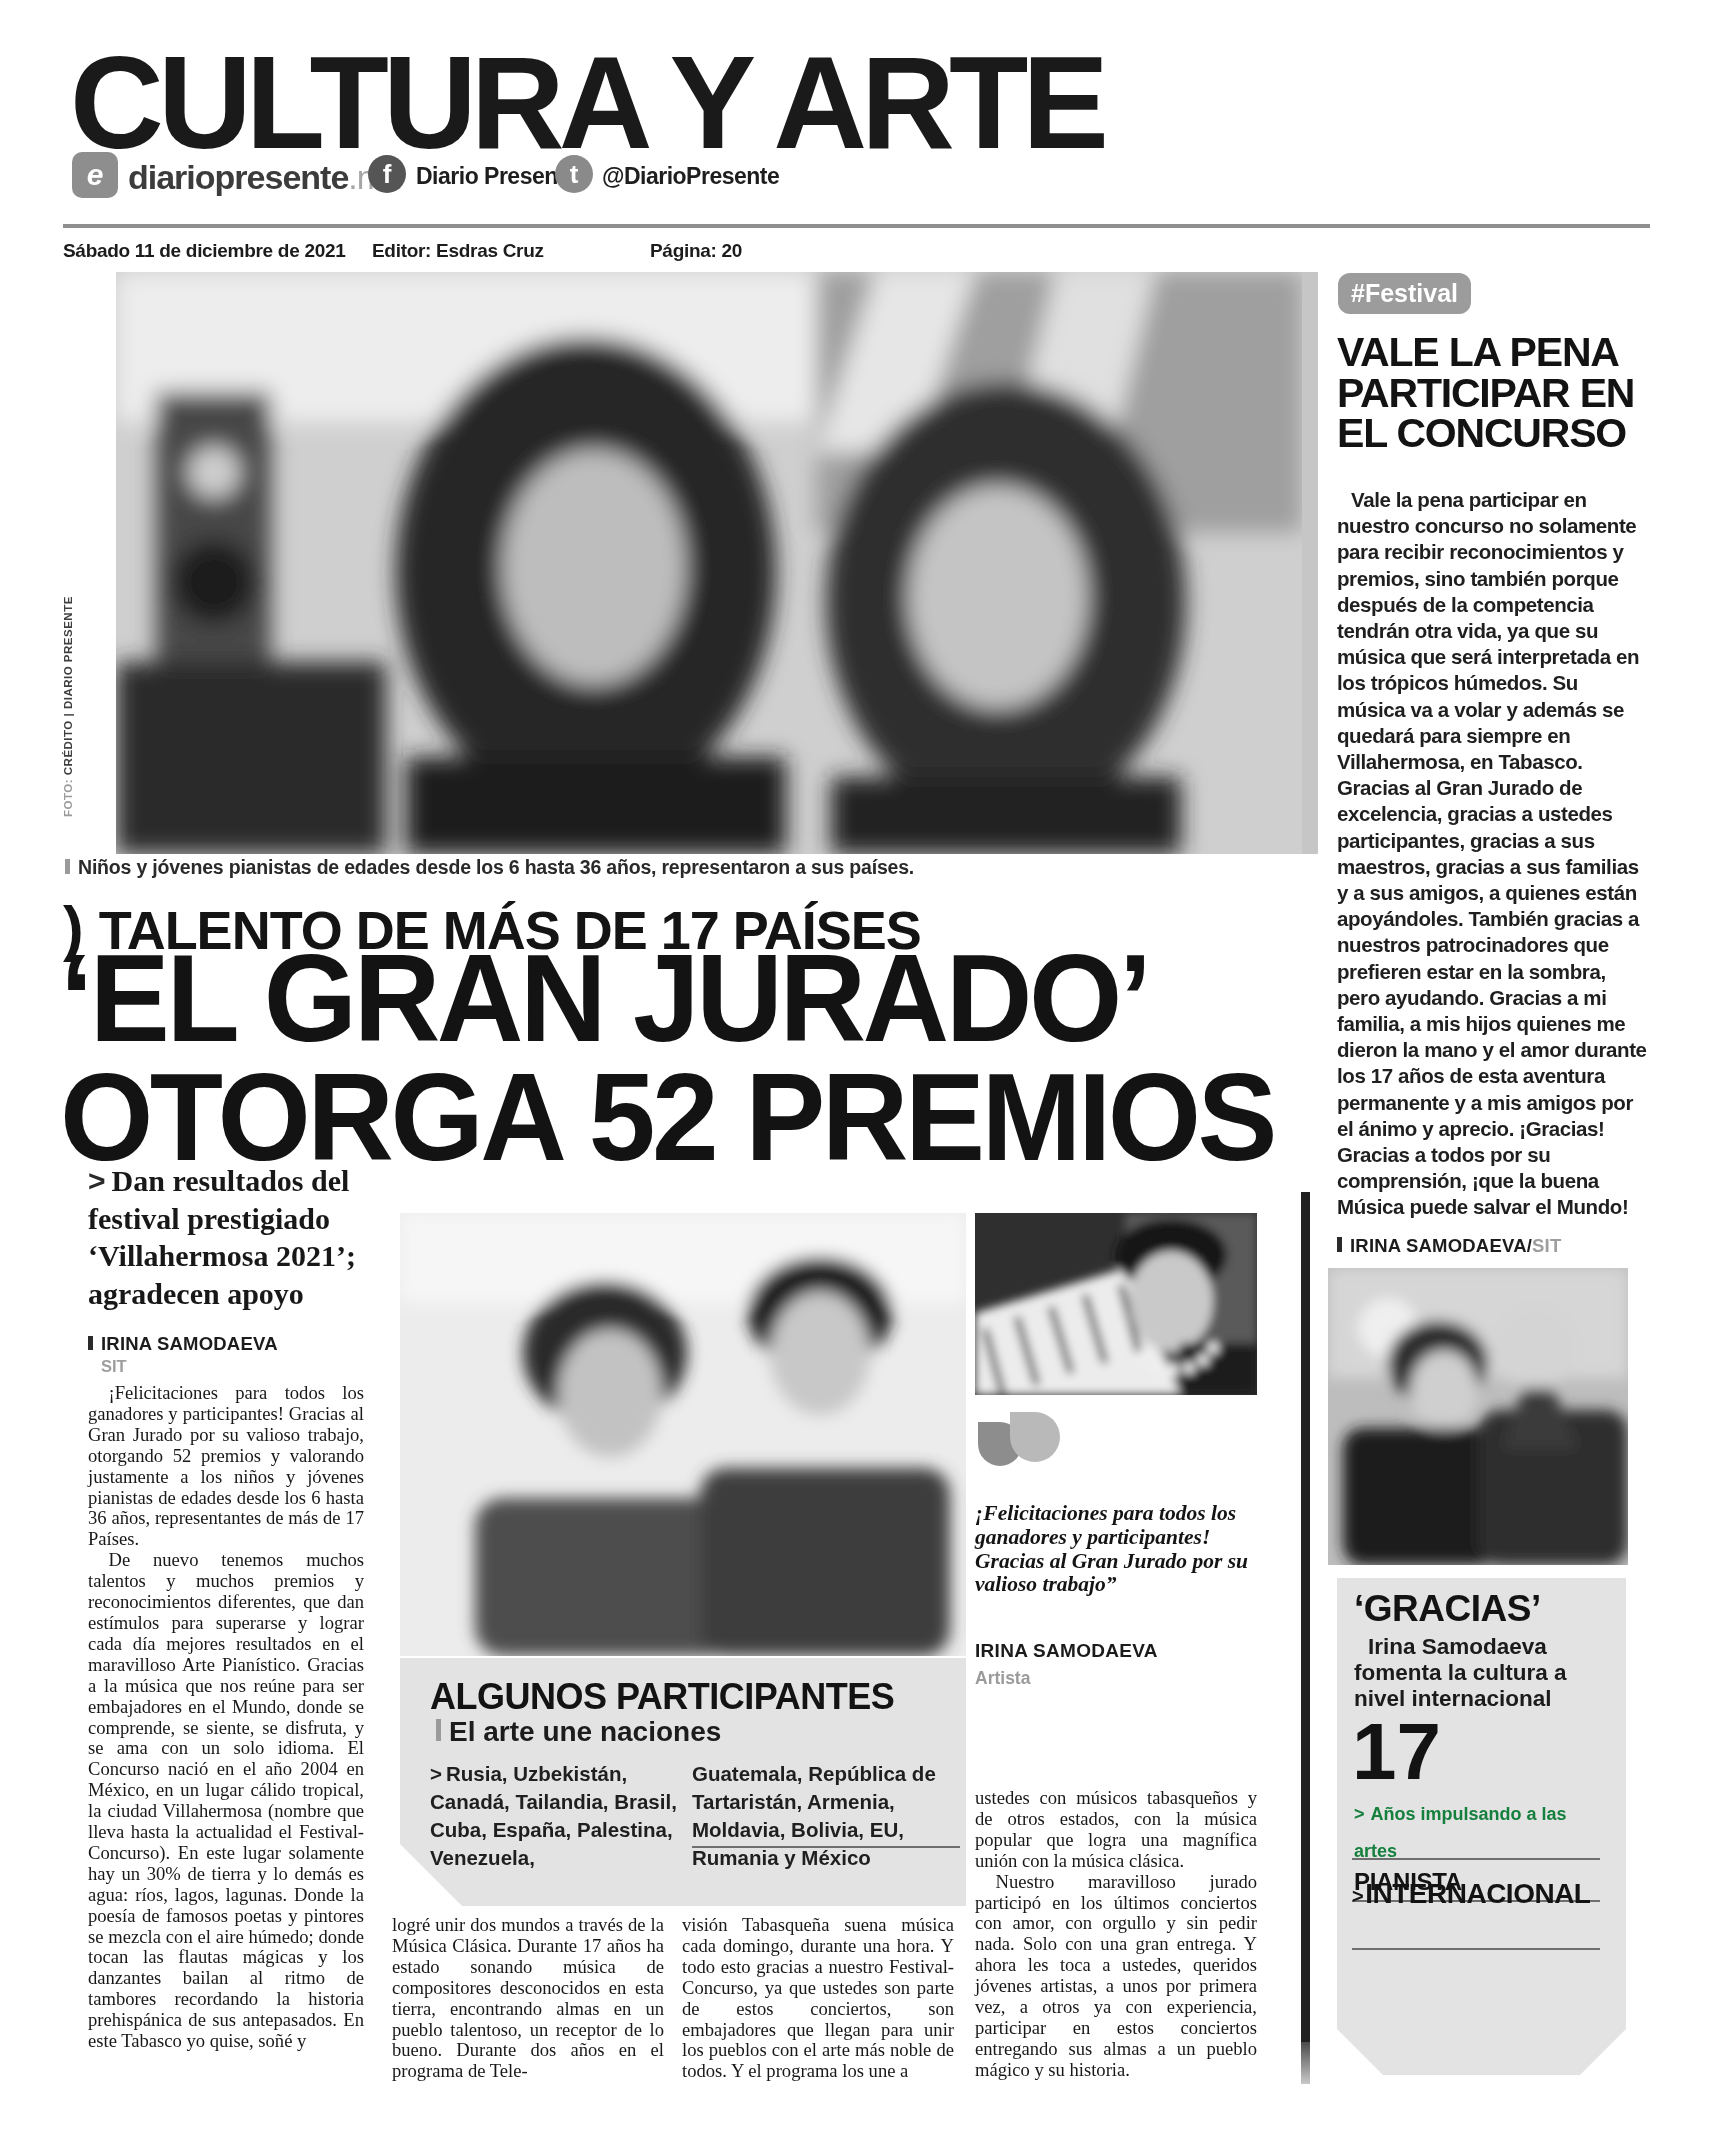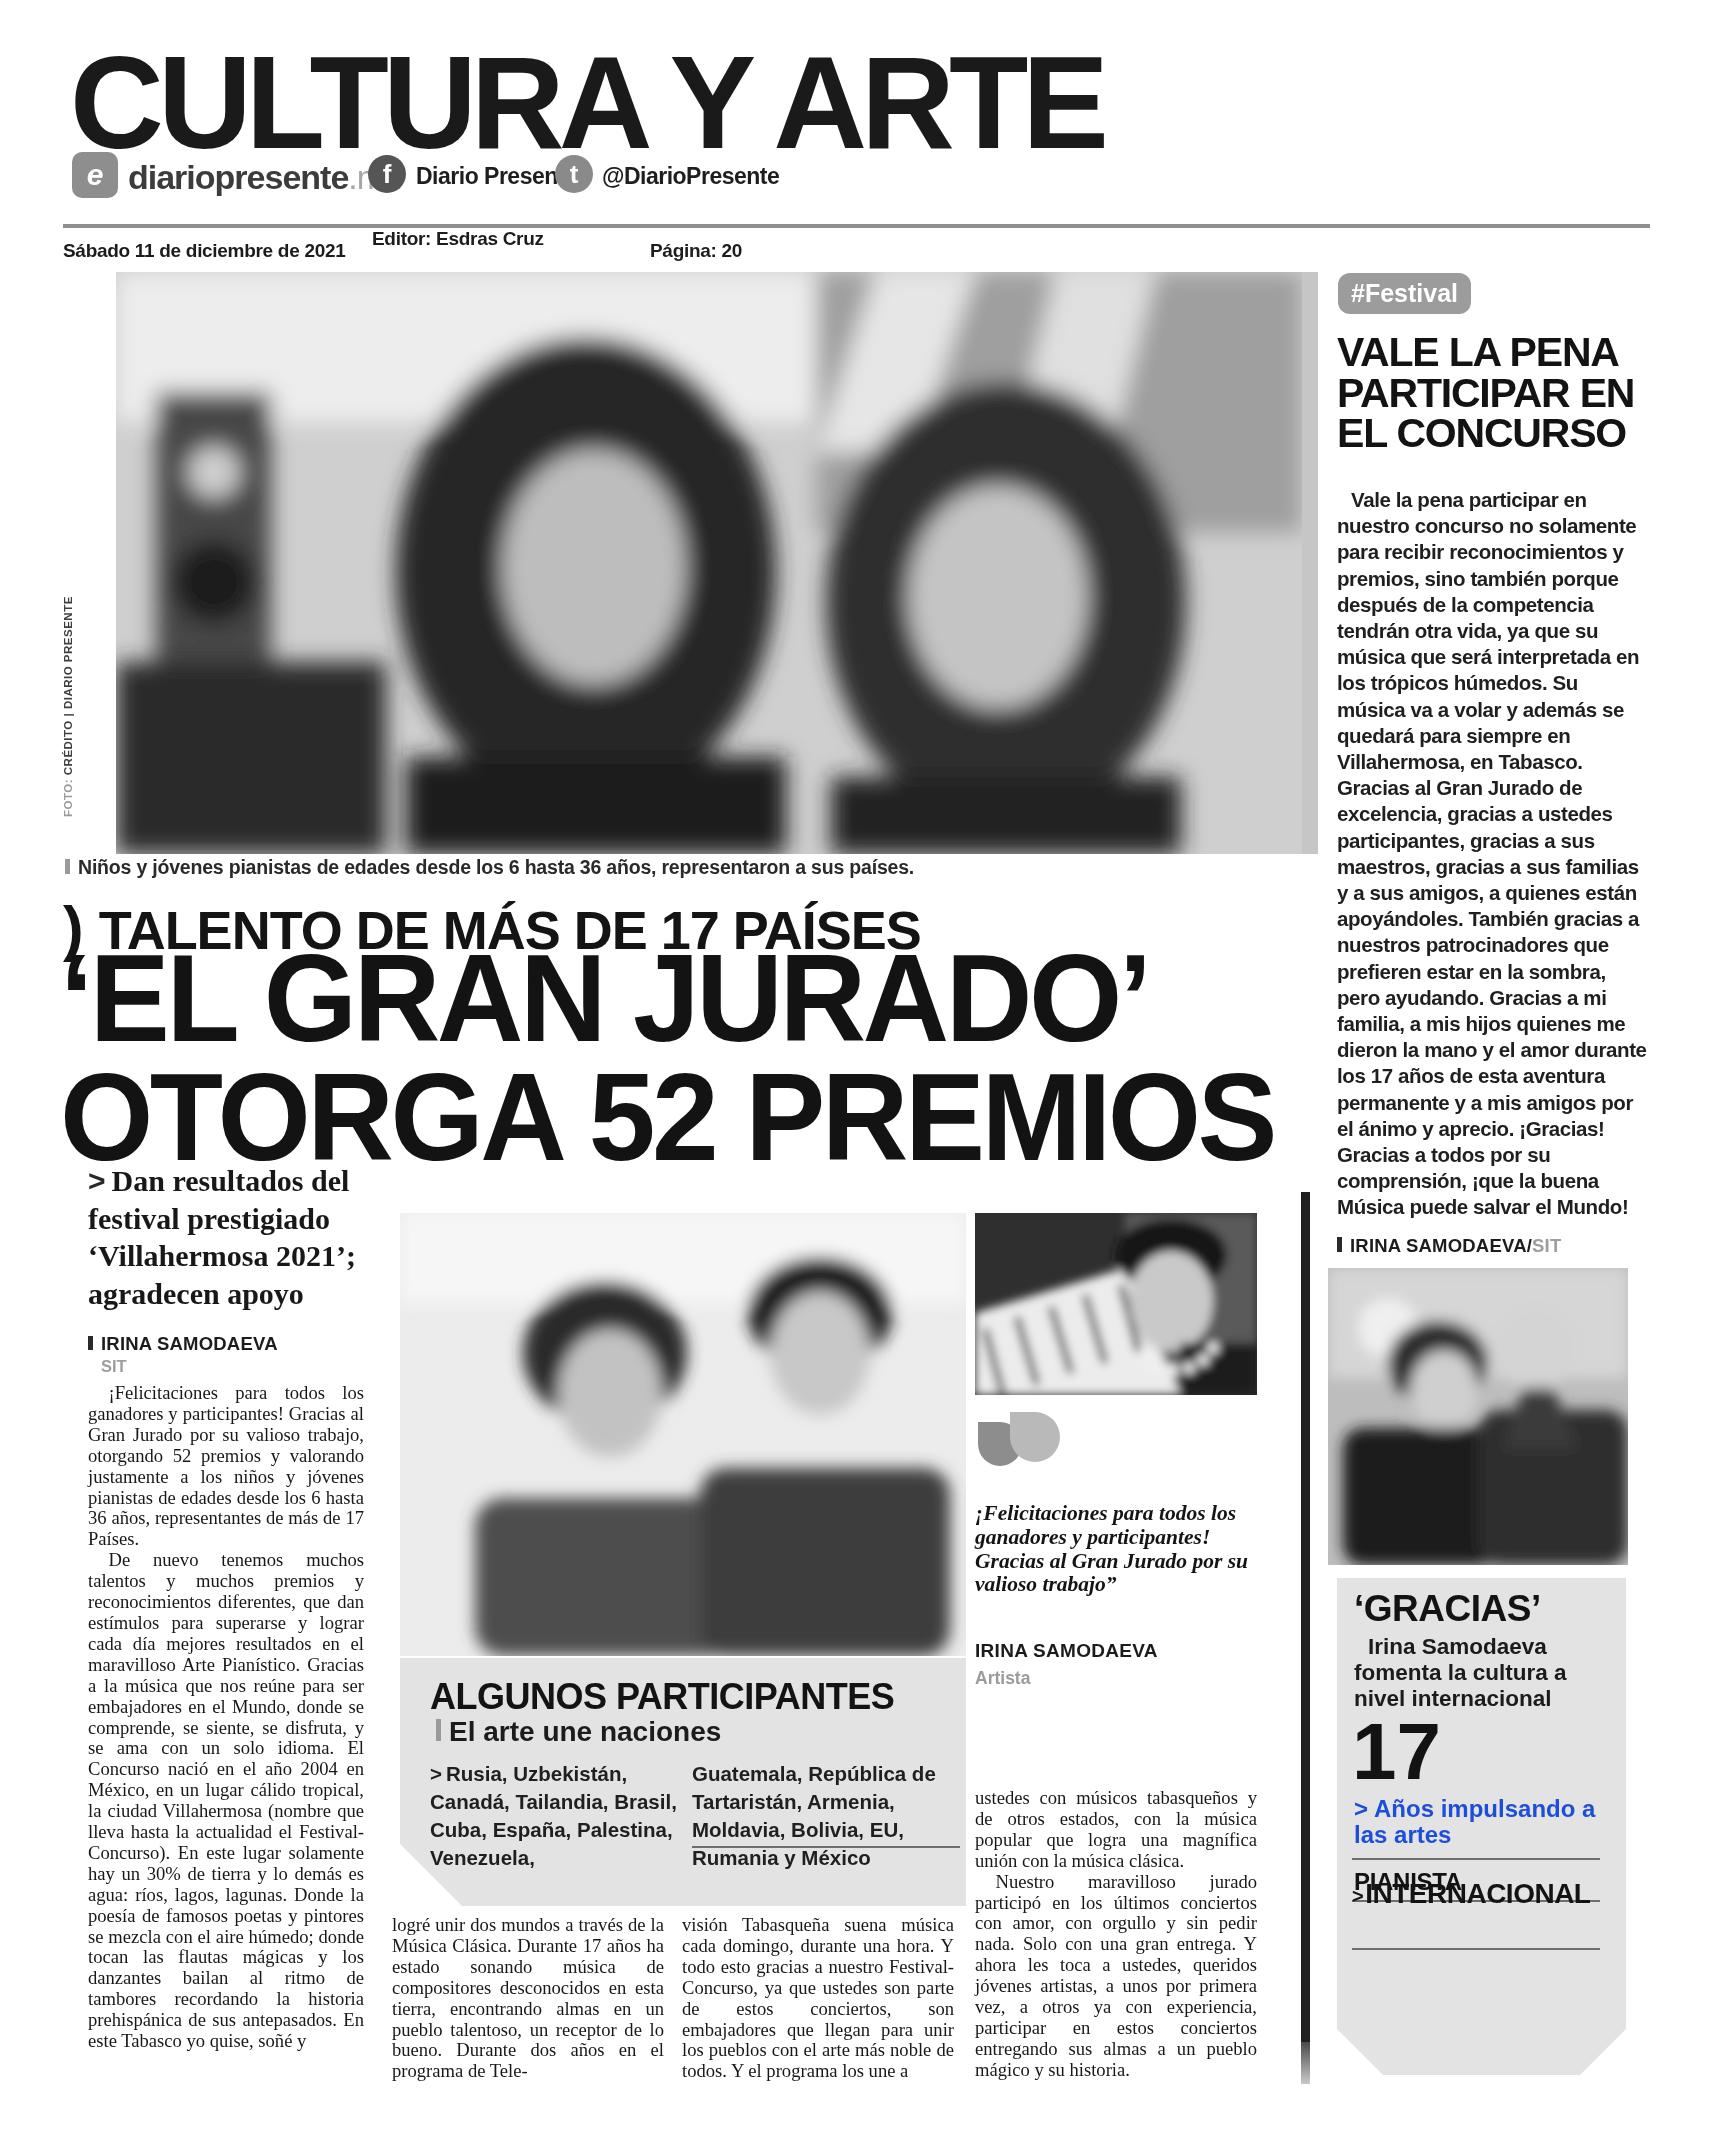--- a/index.html
+++ b/index.html
@@ -52,21 +52,21 @@
            justify-content:center;color:#ffffff;font-weight:800;font-size:25px;}
   .side-headline{font-weight:900;font-size:41px;line-height:40.5px;letter-spacing:-1.2px;
                  color:#131313;}
   .side-headline span{display:block;}
   .side-body{font-size:20.5px;line-height:26.2px;font-weight:700;letter-spacing:-0.4px;
              color:#1f1f1f;}
   .side-body p{margin:0;text-indent:14px;}
   .gbox-title{font-weight:900;font-size:37px;color:#131313;letter-spacing:-0.5px;}
   .gbox-desc{font-weight:700;font-size:22.5px;line-height:26px;color:#1b1b1b;text-indent:14px;}
   .gbox-num{font-weight:900;font-size:80px;color:#131313;line-height:1;}
-  .gbox-stat{font-weight:700;font-size:24px;line-height:26px;color:#1d4ed8;}
+  .gbox-stat{font-weight:700;font-size:18px;line-height:37px;color:#15803d;}
   .gbox-stat .arrow{font-weight:900;margin-right:6px;}
   .gbox-line1{font-weight:900;font-size:24px;color:#131313;letter-spacing:-0.3px;}
   .gbox-line2{font-weight:900;font-size:28px;color:#131313;letter-spacing:-0.5px;}
   .gbox-line2 .arrow{font-size:20px;font-weight:900;margin-right:2px;}
   .thinline{background:#6e6e6e;height:2px;}
 </style>
 </head>
 <body>
 
 <div id="page">
@@ -84,21 +84,21 @@
   </div>
   <div class="abs soc-label" style="left:416px;top:163px;">Diario Presente</div>
   <div class="abs soc-circle" style="left:555px;top:155px;background:#8a8a8a;">
     <span>t</span>
   </div>
   <div class="abs soc-label" style="left:602px;top:163px;">@DiarioPresente</div>
 
   <div class="abs rule" style="left:63px;top:224px;width:1587px;height:4px;"></div>
 
   <div class="abs dateline" style="left:63px;top:240px;">Sábado 11 de diciembre de 2021</div>
-  <div class="abs dateline" style="left:372px;top:228px;">Editor: Esdras Cruz</div>
+  <div class="abs dateline" style="left:372px;top:240px;">Editor: Esdras Cruz</div>
   <div class="abs dateline" style="left:650px;top:240px;">Página: 20</div>
 
   <div class="abs vcredit" style="left:62px;top:627px;height:190px;">
     <span style="color:#9a9a9a;">FOTO: </span><span style="color:#3f3f3f;">CRÉDITO | DIARIO PRESENTE</span>
   </div>
 
   <div class="abs photo" style="left:116px;top:272px;width:1186px;height:582px;">
     <svg width="1186" height="582" viewBox="0 0 1186 582">
       <defs>
           <filter id="b1" x="-20%" y="-20%" width="140%" height="140%">

